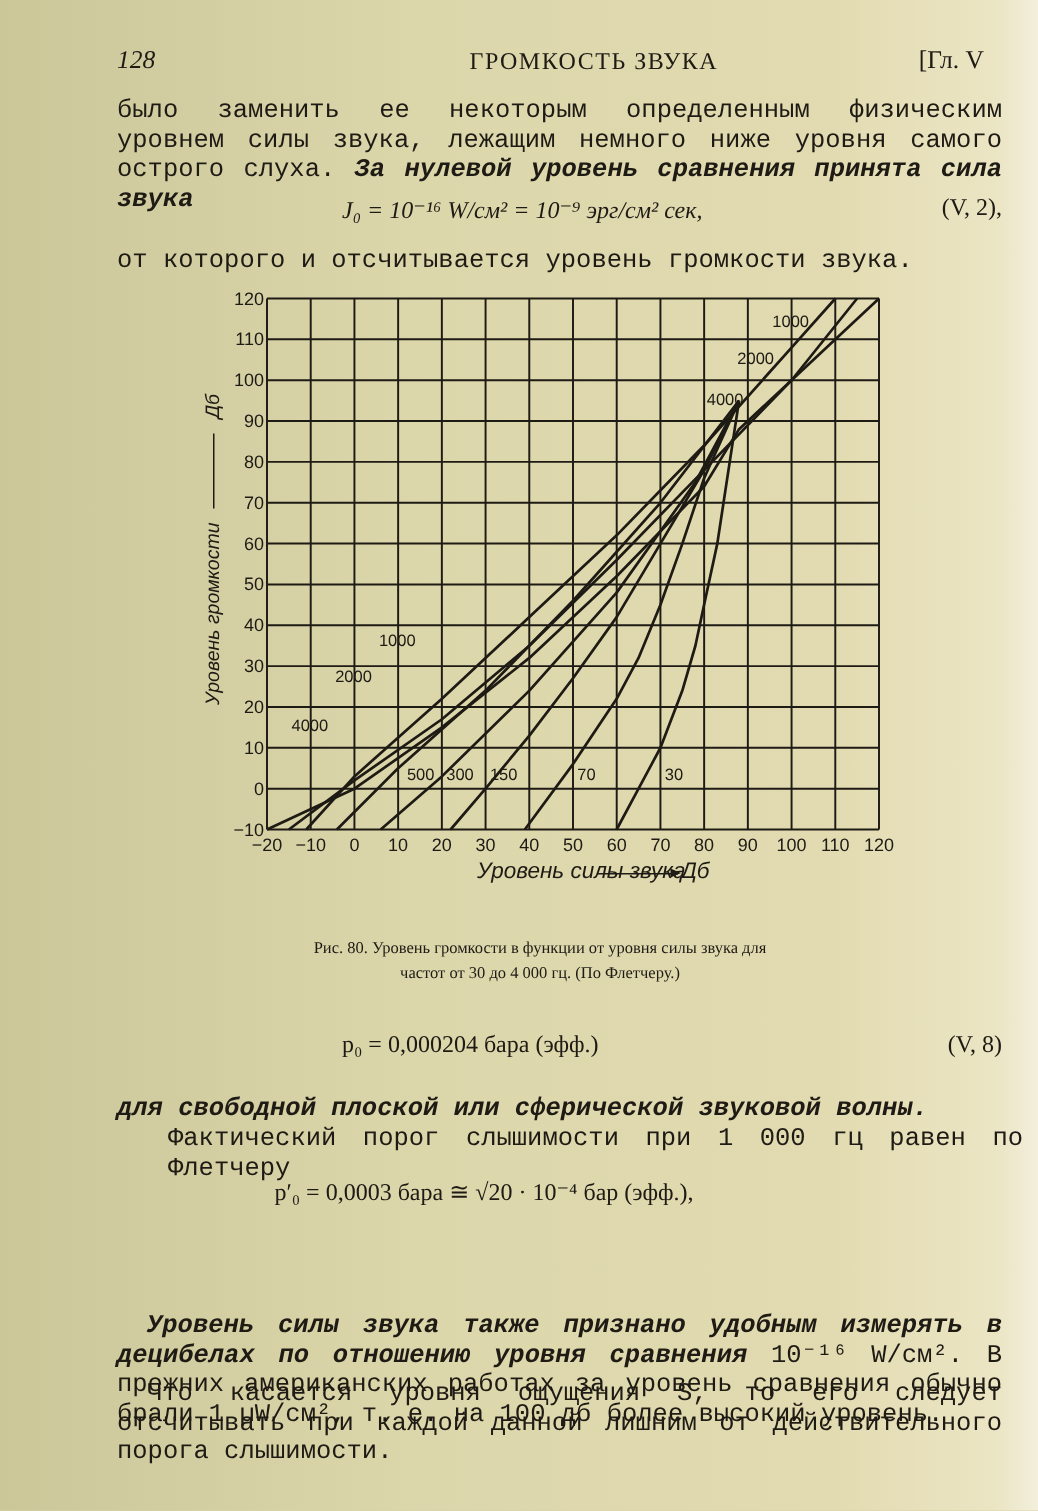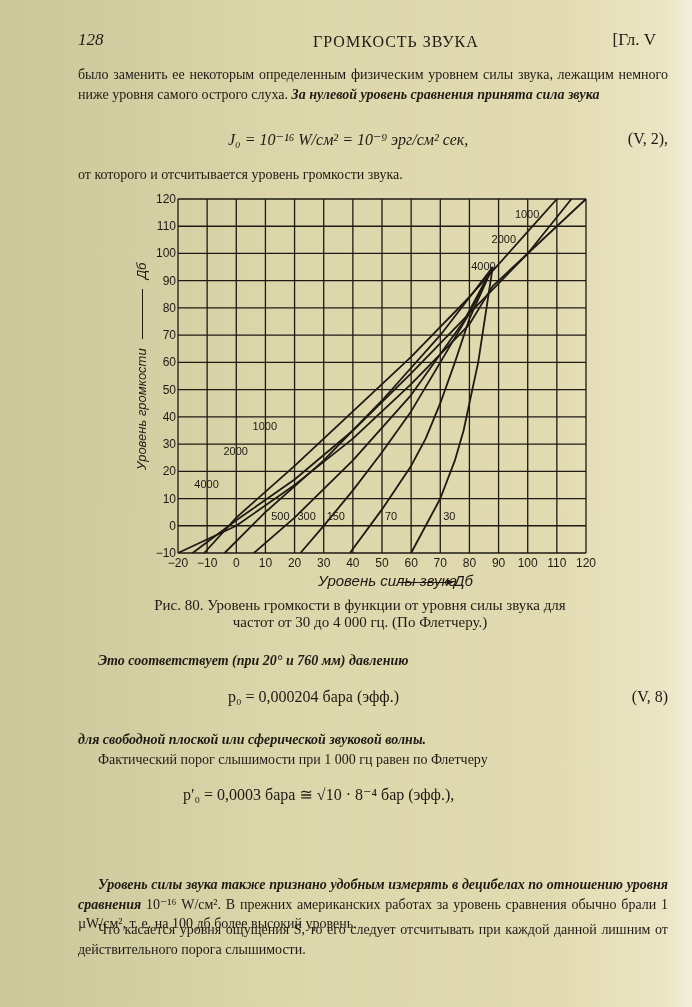--- a/index.html
+++ b/index.html
@@ -4,27 +4,27 @@
 <style>
   html,body{margin:0;padding:0;}
   body{width:692px;height:1007px;overflow:hidden;background:#d9d2a8;
     font-family:"Liberation Serif","DejaVu Serif",serif;color:#1e1a14;position:relative;}
   .page{position:absolute;left:0;top:0;width:692px;height:1007px;
     background:linear-gradient(90deg,#cbc799 0%,#dcd6ab 40%,#e2dbb1 80%,#ebe5c4 96%,#f2efdc 100%);}
   .running-head{position:absolute;top:30px;left:78px;right:14px;height:22px;font-size:17px;}
   .pnum{position:absolute;left:0;top:0;font-style:italic;}
   .rtitle{position:absolute;left:235px;top:3px;font-size:16px;letter-spacing:1px;}
   .chap{position:absolute;right:22px;top:0;}
-  .para{position:absolute;left:78px;width:590px;font-size:14px;line-height:19.5px;text-align:justify;}
+  .para{position:absolute;left:78px;width:590px;font-size:17px;line-height:19.5px;text-align:justify;font-family:Liberation Mono, monospace;}
   .it{font-style:italic;font-weight:bold;}
   .eq{position:absolute;left:78px;width:590px;font-size:16px;height:22px;}
   .eq .body{position:absolute;}
   .eq .num{position:absolute;right:0;}
   .chart{position:absolute;left:130px;top:188px;width:500px;height:410px;}
-  .caption{position:absolute;left:100px;width:520px;text-align:center;font-size:15px;line-height:17px;top:597px;}
+  .caption{position:absolute;left:100px;width:520px;text-align:center;font-size:11px;line-height:17px;top:624px;}
   .xlabel{position:absolute;left:318px;top:572px;font-size:15px;font-style:italic;font-family:"Liberation Sans","DejaVu Sans",sans-serif;}
   .xunit{position:absolute;left:454px;top:572px;font-size:15px;font-style:italic;font-family:"Liberation Sans","DejaVu Sans",sans-serif;}
   .xarrow{position:absolute;left:398px;top:582px;width:54px;height:1px;background:#1e1a14;}
   .xarrow:after{content:"";position:absolute;right:-2px;top:-3px;border-left:7px solid #1e1a14;border-top:3px solid transparent;border-bottom:3px solid transparent;}
 </style>
 </head>
 <body>
 
 <div class="page">
 
@@ -143,36 +143,33 @@
 
   <span class="xlabel">Уровень силы звука</span>
   <span class="xarrow"></span>
   <span class="xunit">Дб</span>
 
   <div class="caption">
     <div>Рис. 80. Уровень громкости в функции от уровня силы звука для</div>
     <div>частот от 30 до 4 000 гц. (По Флетчеру.)</div>
   </div>
 
-  <div class="para" style="top:651px;left:98px;width:570px;">
-    <span class="it">Это соответствует (при 20° и 760 мм) давлению</span>
-  </div>
 
   <div class="eq" style="top:688px;">
     <span class="body" style="left:150px;">p₀ = 0,000204 бара (эфф.)</span>
     <span class="num">(V, 8)</span>
   </div>
 
   <div class="para" style="top:730px;">
     <span class="it">для свободной плоской или сферической звуковой волны.</span>
   </div>
-  <div class="para" style="top:750px;left:98px;width:570px;">Фактический порог слышимости при 1 000 гц равен по Флетчеру</div>
+  <div class="para" style="top:750px;left:112px;width:570px;">Фактический порог слышимости при 1 000 гц равен по Флетчеру</div>
 
   <div class="eq" style="top:785px;">
-    <span class="body" style="left:105px;">p′₀ = 0,0003 бара ≅ √10 · 8⁻⁴ бар (эфф.),</span>
+    <span class="body" style="left:105px;">p′₀ = 0,0003 бара ≅ √20 · 10⁻⁴ бар (эфф.),</span>
   </div>
 
 
   <div class="para" style="top:862px;text-indent:20px;margin-top:13px;">
     <span class="it">Уровень силы звука также признано удобным измерять в децибелах по отношению уровня сравнения</span><span> 10⁻¹⁶ W/см². В прежних американских работах за уровень сравнения обычно брали 1 µW/см², т. е. на 100 дб более высокий уровень.</span>
   </div>
 
   <div class="para" style="top:920px;text-indent:20px;">Что касается уровня ощущения S, то его следует отсчитывать при каждой данной лишним от действительного порога слышимости.</div>
 </div>
 

